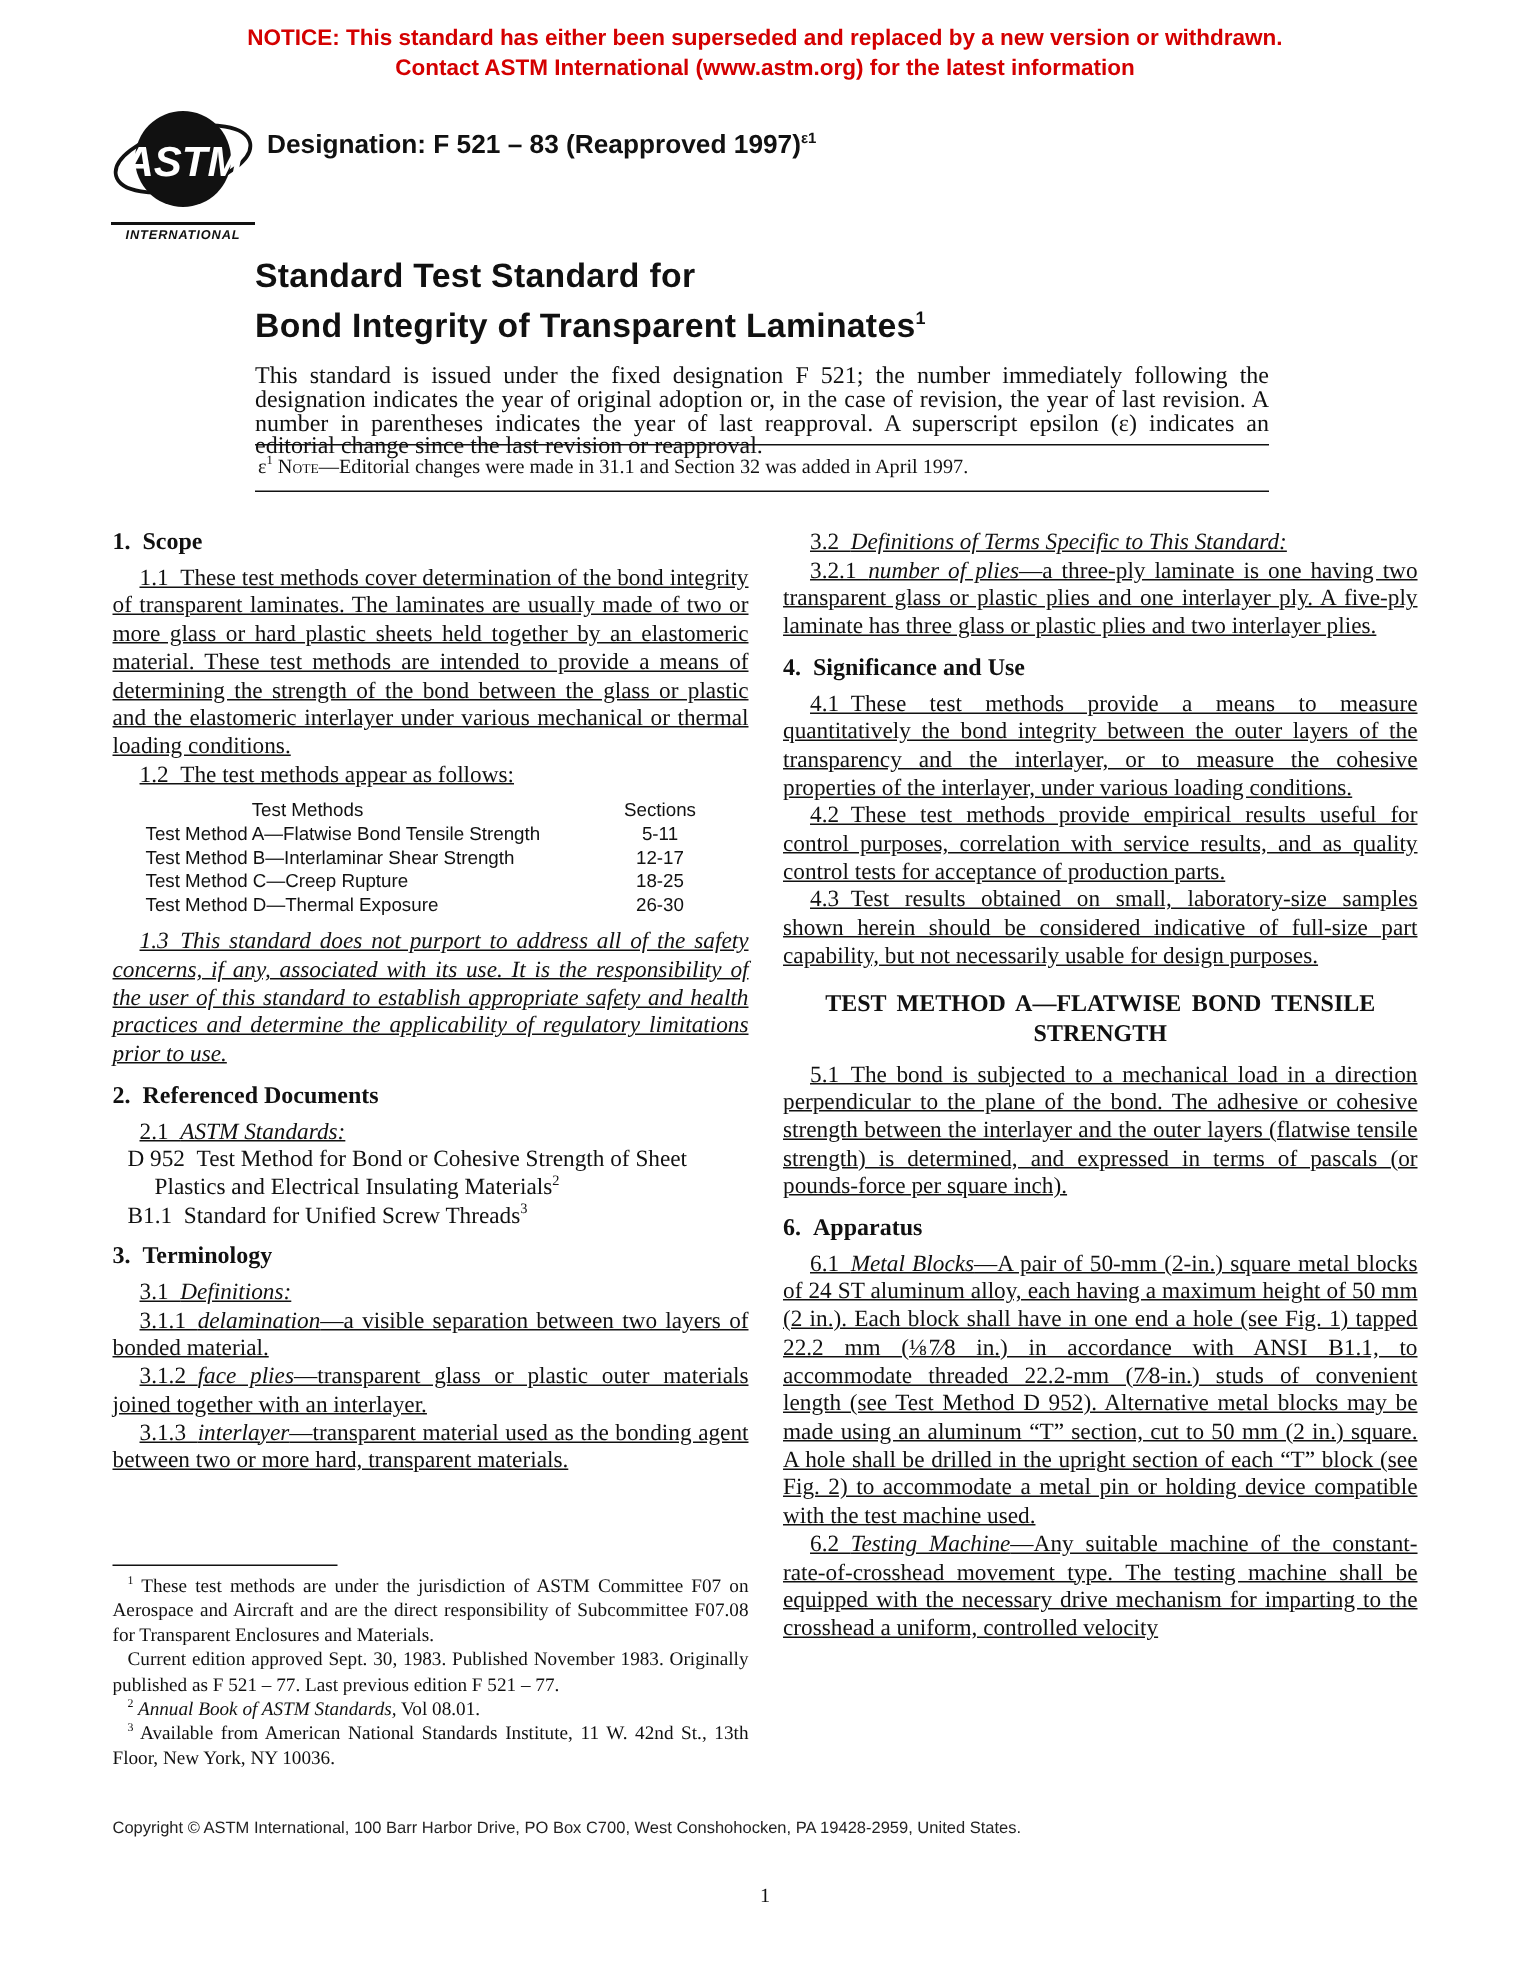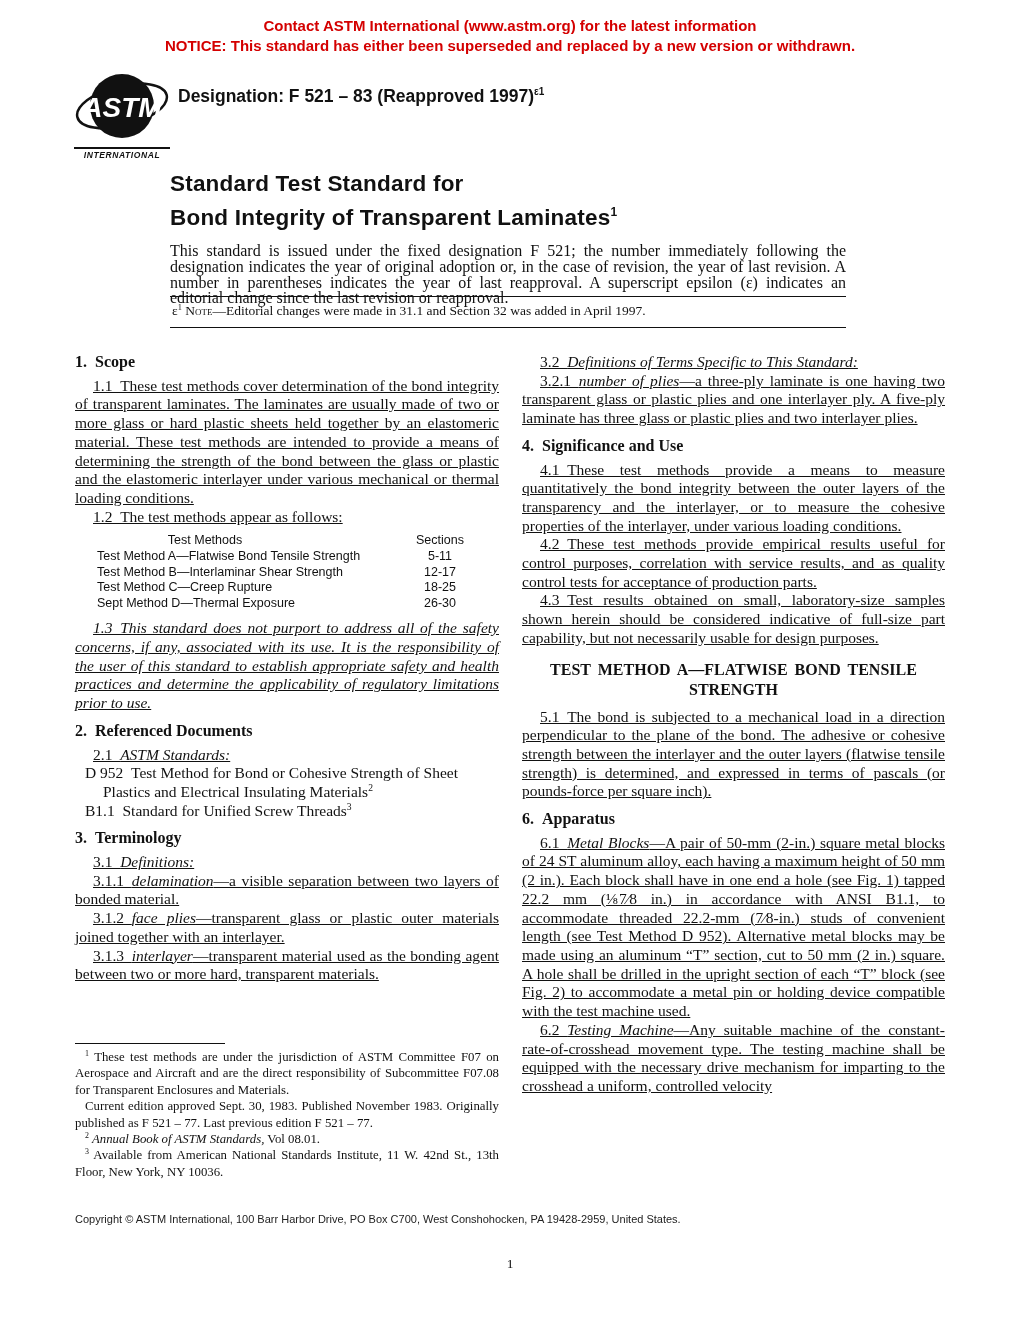--- a/index.html
+++ b/index.html
@@ -90,22 +90,22 @@
     position:absolute; left:0; top:1256px; width:100%;
     text-align:center; font-size:13.5px;
   }
 </style>
 </head>
 <body>
 
 <div class="page">
 
   <div class="notice">
+    <div>NOTICE: This standard has either been superseded and replaced by a new version or withdrawn.</div>
     <div>Contact ASTM International (www.astm.org) for the latest information</div>
-    <div>NOTICE: This standard has either been superseded and replaced by a new version or withdrawn.</div>
   </div>
 
   <div class="logo">
     <svg width="96" height="72" viewBox="0 0 96 72">
       <ellipse cx="48" cy="36" rx="46" ry="20" fill="none" stroke="#111" stroke-width="2.5" transform="rotate(-14 48 36)"></ellipse>
       <circle cx="48" cy="36" r="32" fill="#111"></circle>
       <text x="48" y="47" text-anchor="middle" fill="#fff" font-family="Liberation Sans, sans-serif" font-size="28" font-weight="bold" font-style="italic">ASTM</text>
     </svg>
     <div class="logo-intl">INTERNATIONAL</div>
   </div>
@@ -143,21 +143,21 @@
       </div>
       <div class="mt-row">
         <span class="mt-name">Test Method B—Interlaminar Shear Strength</span>
         <span class="mt-sec">12-17</span>
       </div>
       <div class="mt-row">
         <span class="mt-name">Test Method C—Creep Rupture</span>
         <span class="mt-sec">18-25</span>
       </div>
       <div class="mt-row">
-        <span class="mt-name">Sept Method D—Thermal Exposure</span>
+        <span class="mt-name">Test Method D—Thermal Exposure</span>
         <span class="mt-sec">26-30</span>
       </div>
     </div>
 
     <p class="bp ind italic">1.3 This standard does not purport to address all of the safety concerns, if any, associated with its use. It is the responsibility of the user of this standard to establish appropriate safety and health practices and determine the applicability of regulatory limitations prior to use.</p>
 
     <h3 class="sec-head">2. Referenced Documents</h3>
     <p class="bp ind"><span>2.1 </span><i>ASTM Standards:</i></p>
     <p class="bp ref"><span>D 952 Test Method for Bond or Cohesive Strength of Sheet Plastics and Electrical Insulating Materials</span><sup class="sup">2</sup></p>
     <p class="bp ref"><span>B1.1 Standard for Unified Screw Threads</span><sup class="sup">3</sup></p>

